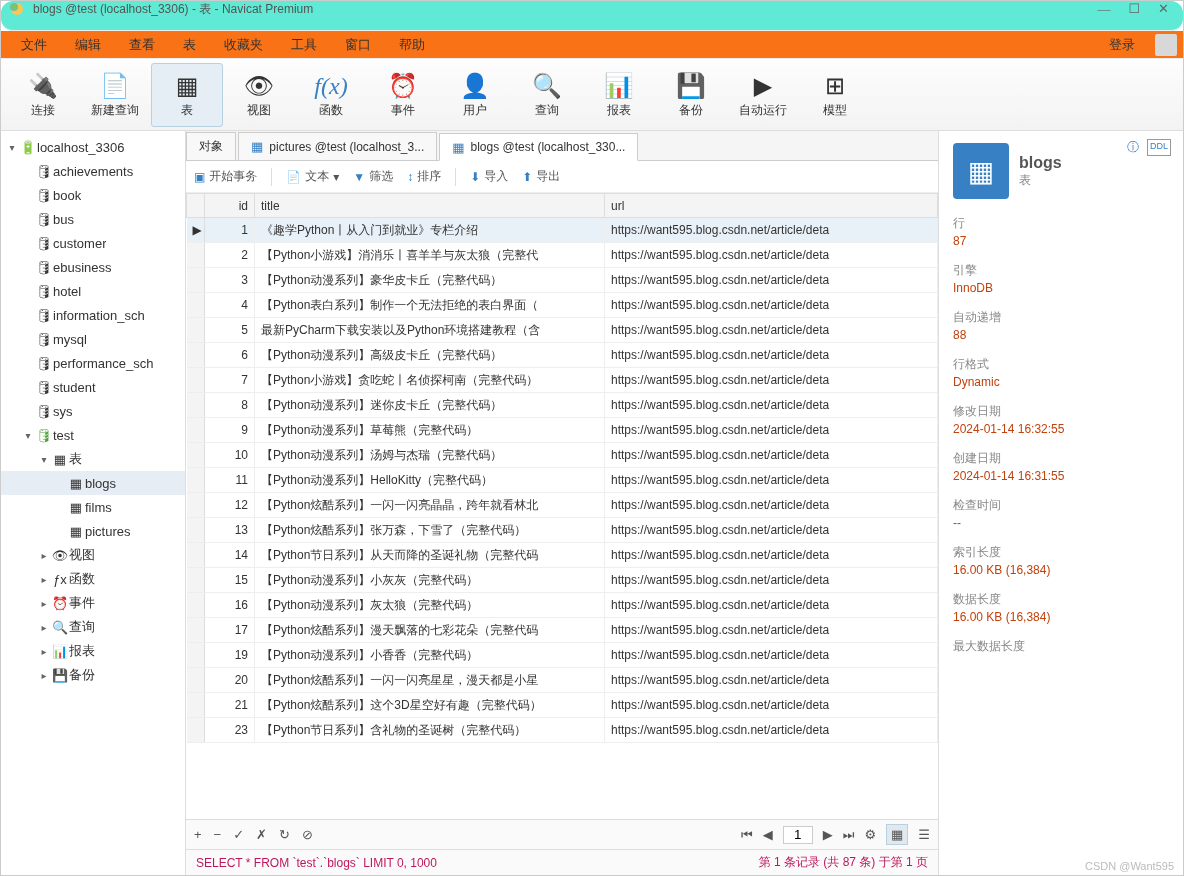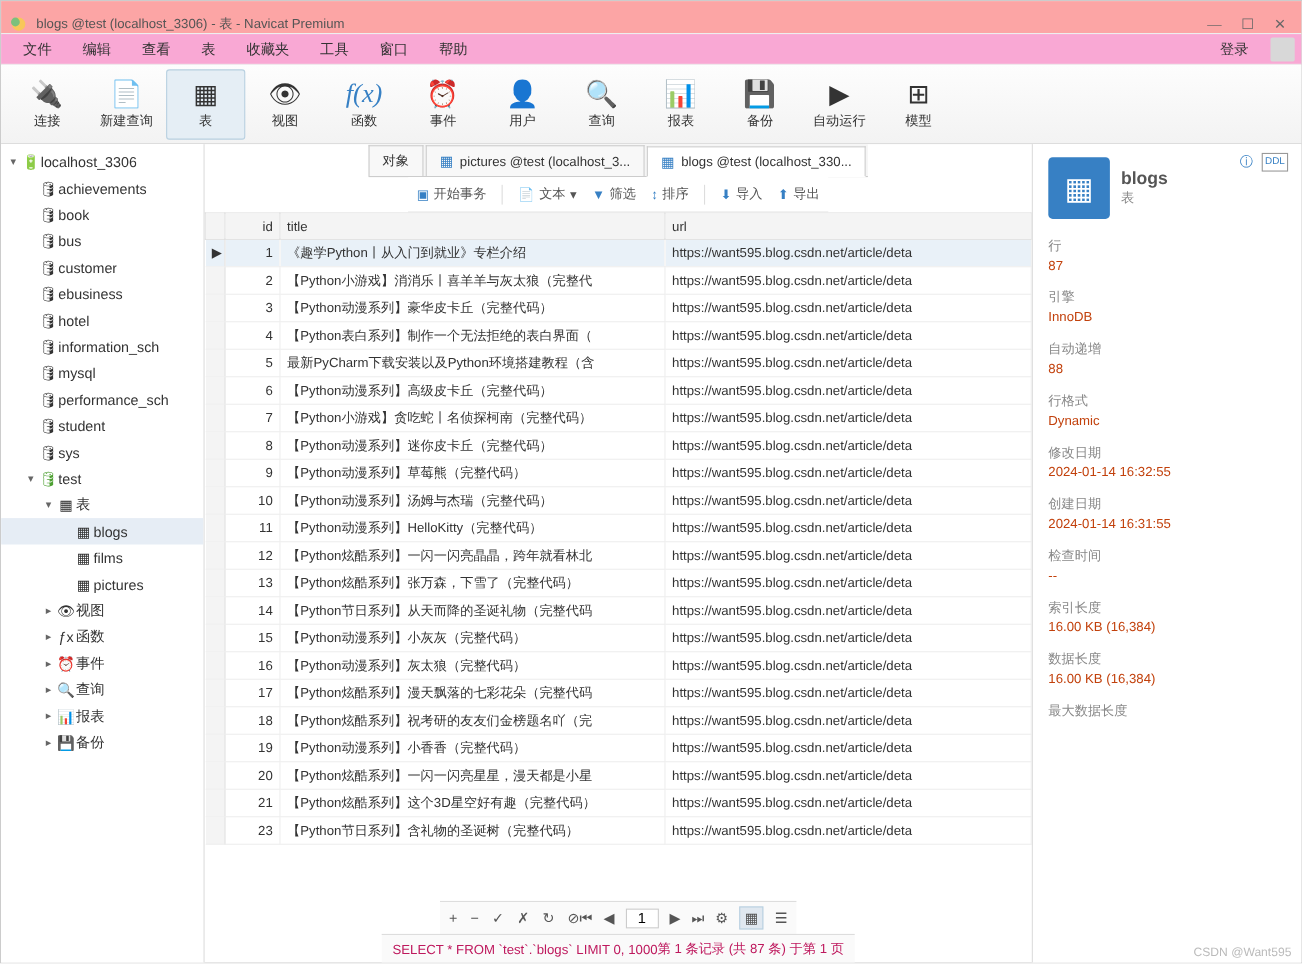--- a/index.html
+++ b/index.html
@@ -1,40 +1,40 @@
 <!DOCTYPE html>
 <html><head>
 <meta charset="utf-8">
 <style>
 * { margin: 0; padding: 0; box-sizing: border-box; font-family: "Microsoft YaHei", "Segoe UI", sans-serif; }
 body { background: #fff; font-size: 13px; color: #333; overflow: hidden; width: 1184px; height: 876px; }
 .window { display: flex; flex-direction: column; height: 876px; border: 1px solid #ccc; }
-.titlebar { height: 30px; display: flex; align-items: flex-end; padding: 0 8px; background: #fca5a5; border-bottom: 1px solid #eee; }
+.titlebar { height: 30px; display: flex; align-items: flex-start; padding: 0 8px; background: #5eead4; border-bottom: 1px solid #eee; border-radius: 12px; }
 .titlebar .app-icon { width: 16px; height: 16px; margin-right: 8px; }
 .titlebar-text { flex: 1; color: #555; font-size: 12px; }
 .win-controls { display: flex; gap: 18px; padding-right: 6px; color: #666; font-size: 13px; }
 .win-controls span { cursor: pointer; font-family: "Segoe UI Symbol"; }
-.menubar { height: 28px; display: flex; align-items: center; padding: 0 6px; background: #f9a8d4; border-bottom: 1px solid #eee; font-size: 13px; }
+.menubar { height: 28px; display: flex; align-items: center; padding: 0 6px; background: #f97316; border-bottom: 1px solid #eee; font-size: 13px; }
 .menubar span { padding: 3px 14px; cursor: pointer; }
 .menubar .login { margin-left: auto; }
 .avatar-ph { width: 22px; height: 22px; background: #d8d8d8; margin-left: 6px; border-radius: 2px; }
 .toolbar { height: 72px; display: flex; align-items: center; background: linear-gradient(#fdfdfd,#f3f3f3); border-bottom: 1px solid #ddd; padding: 0 6px; }
 .tool-btn { display: flex; flex-direction: column; align-items: center; justify-content: center; width: 72px; height: 64px; cursor: pointer; border-radius: 3px; }
 .tool-btn.active { background: #e5eef5; border: 1px solid #b8d0e0; }
 .tool-btn .ic { font-size: 24px; height: 32px; display: flex; align-items: center; justify-content: center; }
 .tool-btn .lbl { font-size: 12px; color: #333; }
 .body-area { flex: 1; display: flex; min-height: 0; }
 .sidebar { width: 185px; border-right: 1px solid #ddd; overflow-y: auto; background: #fff; padding-top: 4px; }
 .tree-row { display: flex; align-items: center; height: 24px; padding-left: 4px; cursor: pointer; }
 .tree-row.active { background: #e6edf5; }
 .tree-caret { width: 14px; text-align: center; color: #666; font-size: 10px; }
 .tree-ic { width: 18px; text-align: center; font-size: 13px; }
 .db-ic { color: #4da032; }
 .tree-lbl { white-space: nowrap; overflow: hidden; text-overflow: clip; }
-.center { flex: 1; display: flex; flex-direction: column; min-width: 0; align-items: center; }
+.center { flex: 1; display: flex; flex-direction: column; min-width: 0; }
 .tabbar { height: 30px; display: flex; align-items: flex-end; background: #f5f5f5; border-bottom: 1px solid #ccc; }
 .tab { height: 28px; display: flex; align-items: center; padding: 0 12px; border: 1px solid #ccc; border-bottom: none; margin-right: 2px; background: #f8f8f8; font-size: 12px; cursor: pointer; max-width: 260px; }
 .tab.active { background: #fff; border-bottom: 1px solid #fff; margin-bottom: -1px; }
 .tab .tic { margin-right: 6px; color: #3780c4; font-size: 13px; }
 .sub-toolbar { height: 32px; display: flex; align-items: center; padding: 0 8px; gap: 14px; background: #fff; border-bottom: 1px solid #eee; font-size: 12px; color: #555; }
 .sub-toolbar .sbtn { display: flex; align-items: center; gap: 4px; cursor: pointer; }
 .sub-toolbar .sep { width: 1px; height: 18px; background: #ddd; }
 .grid-wrap { flex: 1; overflow: auto; position: relative; }
 .grid { width: 100%; border-collapse: collapse; table-layout: fixed; }
 .grid th { background: #f4f4f4; border: 1px solid #ddd; height: 24px; text-align: left; padding: 0 6px; font-weight: normal; font-size: 12px; position: sticky; top: 0; }
@@ -409,26 +409,20 @@
                 <td>https://want595.blog.csdn.net/article/deta</td>
               </tr>
               <tr class="">
                 <td class="marker"></td>
                 <td class="idcol">17</td>
                 <td>【Python炫酷系列】漫天飘落的七彩花朵（完整代码</td>
                 <td>https://want595.blog.csdn.net/article/deta</td>
               </tr>
               <tr class="">
                 <td class="marker"></td>
-                <td class="idcol">18</td>
-                <td>【Python炫酷系列】祝考研的友友们金榜题名吖（完</td>
-                <td>https://want595.blog.csdn.net/article/deta</td>
-              </tr>
-              <tr class="">
-                <td class="marker"></td>
                 <td class="idcol">19</td>
                 <td>【Python动漫系列】小香香（完整代码）</td>
                 <td>https://want595.blog.csdn.net/article/deta</td>
               </tr>
               <tr class="">
                 <td class="marker"></td>
                 <td class="idcol">20</td>
                 <td>【Python炫酷系列】一闪一闪亮星星，漫天都是小星</td>
                 <td>https://want595.blog.csdn.net/article/deta</td>
               </tr>

